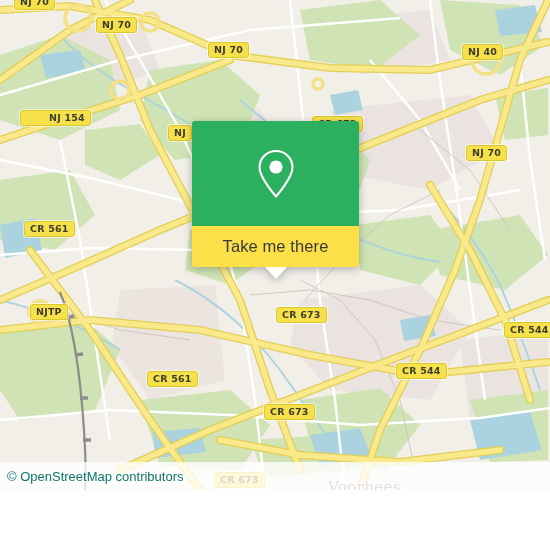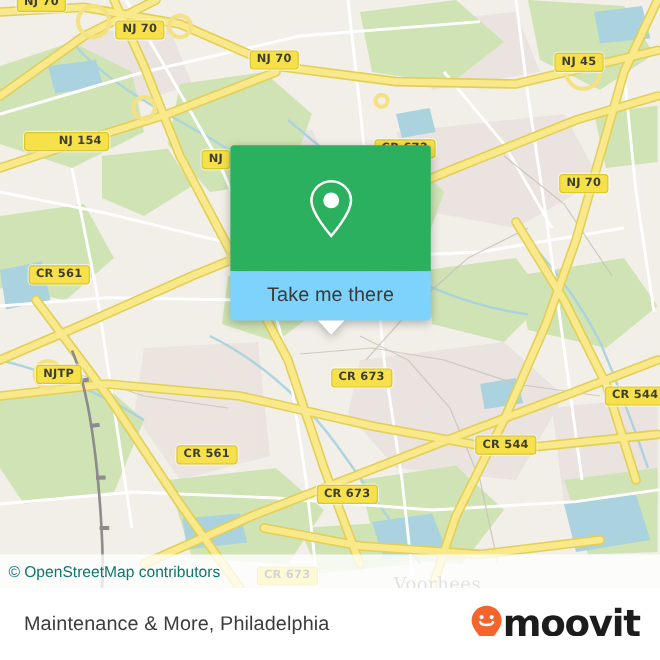--- a/index.html
+++ b/index.html
@@ -105,21 +105,21 @@
     align-items: center;
     justify-content: center;
   }
   .callout-pin {
     width: 40px;
     height: 52px;
     display: block;
   }
   .callout-bottom {
     height: 41px;
-    background: #7dd3fc;
+    background: #fde047;
     border-radius: 0 0 3px 3px;
     display: flex;
     align-items: center;
     justify-content: center;
   }
   .callout-label {
     color: #3a3a3a;
     font-family: "Liberation Sans", sans-serif;
     font-size: 16.5px;
     letter-spacing: 0.1px;
@@ -300,21 +300,21 @@
           <line x1="75" y1="355" x2="83" y2="354"></line>
           <line x1="80" y1="398" x2="88" y2="398"></line>
           <line x1="83" y1="440" x2="91" y2="440"></line>
         </g>
       </g>
     </svg>
 
     <div id="shield-layer">
         <div class="shield" style="left: 14px; top: -6px;">NJ 70</div>
         <div class="shield" style="left: 96px; top: 17px;">NJ 70</div>
-        <div class="shield" style="left: 462px; top: 44px;">NJ 45</div>
+        <div class="shield" style="left: 462px; top: 44px;">NJ 40</div>
         <div class="shield" style="left: 208px; top: 42px;">NJ 70</div>
         <div class="shield" style="left: 20px; top: 110px; padding-left: 28px;">NJ 154</div>
         <div class="shield" style="left: 466px; top: 145px;">NJ 70</div>
         <div class="shield" style="left: 168px; top: 125px;">NJ</div>
         <div class="shield" style="left: 312px; top: 116px;">CR 673</div>
         <div class="shield" style="left: 24px; top: 221px;">CR 561</div>
         <div class="shield" style="left: 30px; top: 304px; text-align: center;">NJTP</div>
         <div class="shield" style="left: 276px; top: 307px;">CR 673</div>
         <div class="shield" style="left: 504px; top: 322px;">CR 544</div>
         <div class="shield" style="left: 396px; top: 363px;">CR 544</div>
@@ -339,27 +339,14 @@
       </div>
       <div class="callout-tail"></div>
     </div>
 
     <div class="attribution-strip">
       <span class="attribution-text">© OpenStreetMap contributors</span>
     </div>
 
   </div>
 
-  <div class="footer">
-    <span class="footer-title">Maintenance &amp; More, Philadelphia</span>
-
-    <div class="brand">
-      <svg class="brand-pin" viewBox="0 0 27 33">
-        <path d="M13.5 0.8 C 6.6 0.8, 1 6.3, 1 13.1 C 1 21.3, 13.5 32.2, 13.5 32.2 C 13.5 32.2, 26 21.3, 26 13.1 C 26 6.3, 20.4 0.8, 13.5 0.8 Z" fill="#f4642c"></path>
-        <circle cx="9.3" cy="10.2" r="1.75" fill="#ffffff"></circle>
-        <circle cx="17.7" cy="10.2" r="1.75" fill="#ffffff"></circle>
-        <path d="M8.1 14.4 C 9.7 17.6, 17.3 17.6, 18.9 14.4" fill="none" stroke="#ffffff" stroke-width="2.1" stroke-linecap="round"></path>
-      </svg>
-      <span class="brand-word">moovit</span>
-    </div>
-  </div>
 
 </div>
 
 </body></html>

